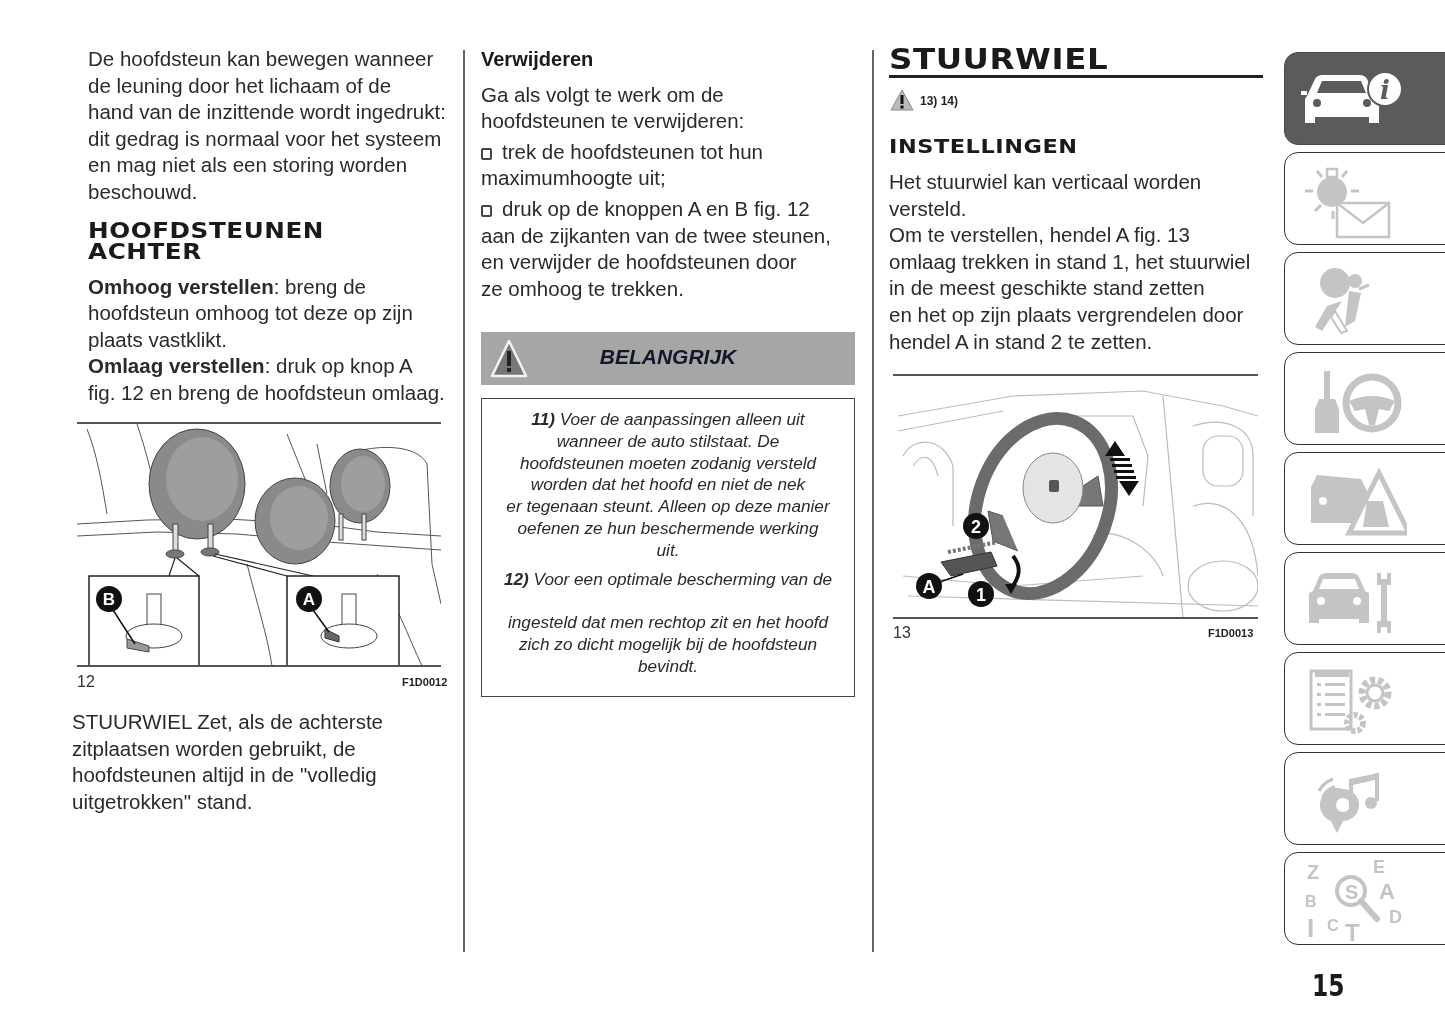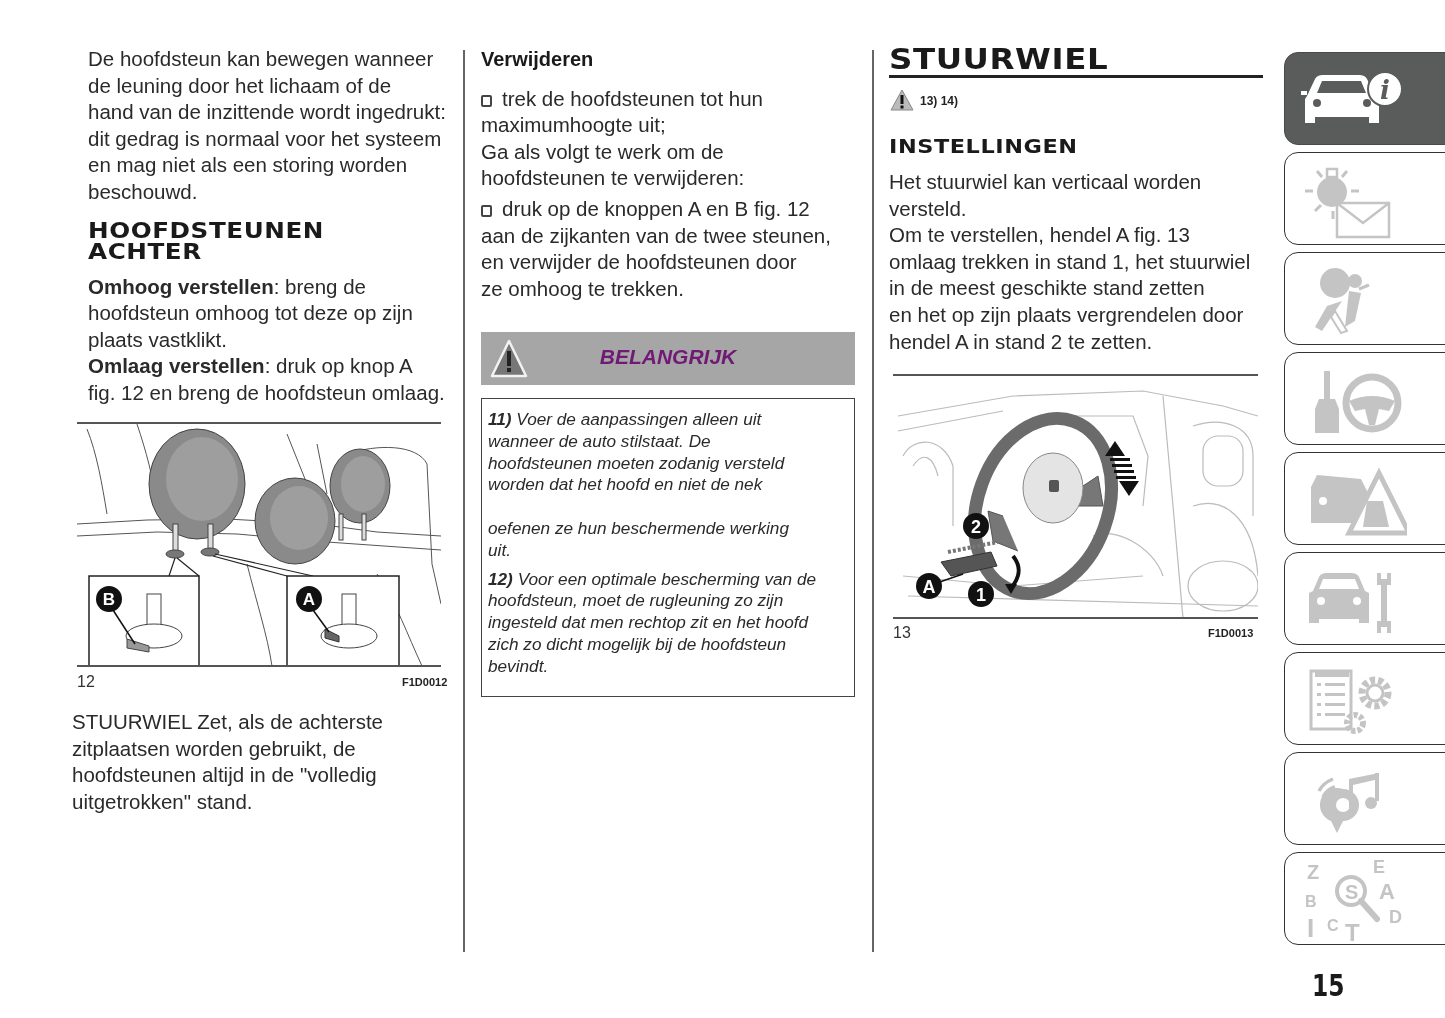--- a/index.html
+++ b/index.html
@@ -12,24 +12,24 @@
              letter-spacing:0.5px; color:#1a1a1a; transform:scaleX(1.12); transform-origin:left; margin:0; }
   .h-sub { font-weight:bold; font-size:20px; color:#1a1a1a; margin:0; }
   .divider { position:absolute; width:2px; background:#666; }
   .fig-rule { position:absolute; height:2px; background:#555; }
   .fig-caption { position:absolute; font-size:16px; color:#333; }
   .fig-code { position:absolute; font-size:11px; font-weight:bold; color:#222; }
   .bullet { display:inline-block; width:11px; height:12px; border:2px solid #444; border-radius:2px;
             margin-right:10px; vertical-align:-1px; box-sizing:border-box; }
   .warn-bar { position:absolute; left:481px; top:332px; width:374px; height:53px; background:#a6a6a6; }
   .warn-bar .title { position:absolute; left:0; right:0; top:13px; text-align:center; padding-left:0px;
-                     font-weight:bold; font-style:italic; font-size:21px; color:#701a75; }
+                     font-weight:bold; font-style:italic; font-size:21px; color:#0f172a; }
   .note-box { position:absolute; left:481px; top:398px; width:374px; height:299px; border:1.5px solid #444;
               box-sizing:border-box; padding:10px 6px 0 6px; font-style:italic; font-size:17.2px; line-height:21.8px; color:#2a2a2a; }
-  .note-box p { margin:0 0 7px 0; }
+  .note-box p { margin:0 0 7px 0;text-align:center; }
   .note-box b { font-style:italic; }
   .tab { position:absolute; left:1284px; width:180px; height:93px; border:1.5px solid #333; border-radius:14px;
          box-sizing:border-box; background:#fff; }
   .tab.active { background:#5a5c5c; border-color:#4a4a4a; }
   .tab svg { position:absolute; left:12px; top:8px; }
   .page-num { position:absolute; left:1312px; top:968px; font-family:"DejaVu Sans", sans-serif; font-weight:bold;
               font-size:30px; color:#1a1a1a; transform:scaleX(0.78); transform-origin:left; }
 </style>
 </head>
 <body>
@@ -125,27 +125,27 @@
     <span>uitgetrokken" stand.</span>
   </p>
 </div>
 
 <div class="divider" style="left:463px; top:50px; height:902px;"></div>
 <div class="divider" style="left:872px; top:50px; height:902px;"></div>
 
 <div class="col body-text" style="left:481px; top:46px; width:380px;">
   <h3 class="h-sub">Verwijderen</h3>
   <div style="height:9px"></div>
+  <p>
+    <span>Ga als volgt te werk om de</span><br>
+    <span>hoofdsteunen te verwijderen:</span>
+  </p>
   <p style="margin-top:4px;">
     <span class="bullet"></span><span>trek de hoofdsteunen tot hun</span><br>
     <span>maximumhoogte uit;</span>
-  </p>
-  <p>
-    <span>Ga als volgt te werk om de</span><br>
-    <span>hoofdsteunen te verwijderen:</span>
   </p>
   <p style="margin-top:4px;">
     <span class="bullet"></span><span>druk op de knoppen A en B fig. 12</span><br>
     <span>aan de zijkanten van de twee steunen,</span><br>
     <span>en verwijder de hoofdsteunen door</span><br>
     <span>ze omhoog te trekken.</span>
   </p>
 </div>
 
 <div class="warn-bar">
@@ -156,27 +156,27 @@
   </svg>
   <div class="title">BELANGRIJK</div>
 </div>
 
 <div class="note-box">
   <p>
     <b>11)</b> <span>Voer de aanpassingen alleen uit</span><br>
     <span>wanneer de auto stilstaat. De</span><br>
     <span>hoofdsteunen moeten zodanig versteld</span><br>
     <span>worden dat het hoofd en niet de nek</span><br>
-    <br>
+    <span>er tegenaan steunt. Alleen op deze manier</span><br>
     <span>oefenen ze hun beschermende werking</span><br>
     <span>uit.</span>
   </p>
   <p>
     <b>12)</b> <span>Voor een optimale bescherming van de</span><br>
-    <span>hoofdsteun, moet de rugleuning zo zijn</span><br>
+    <br>
     <span>ingesteld dat men rechtop zit en het hoofd</span><br>
     <span>zich zo dicht mogelijk bij de hoofdsteun</span><br>
     <span>bevindt.</span>
   </p>
 </div>
 
 <div class="col" style="left:889px; top:44px; width:374px;">
   <h1 class="h-heavy" style="font-size:29px; line-height:30px;">STUURWIEL</h1>
   <div style="height:3px; background:#222; margin-top:1px;"></div>
   <div style="margin-top:10px; height:24px; position:relative;">

